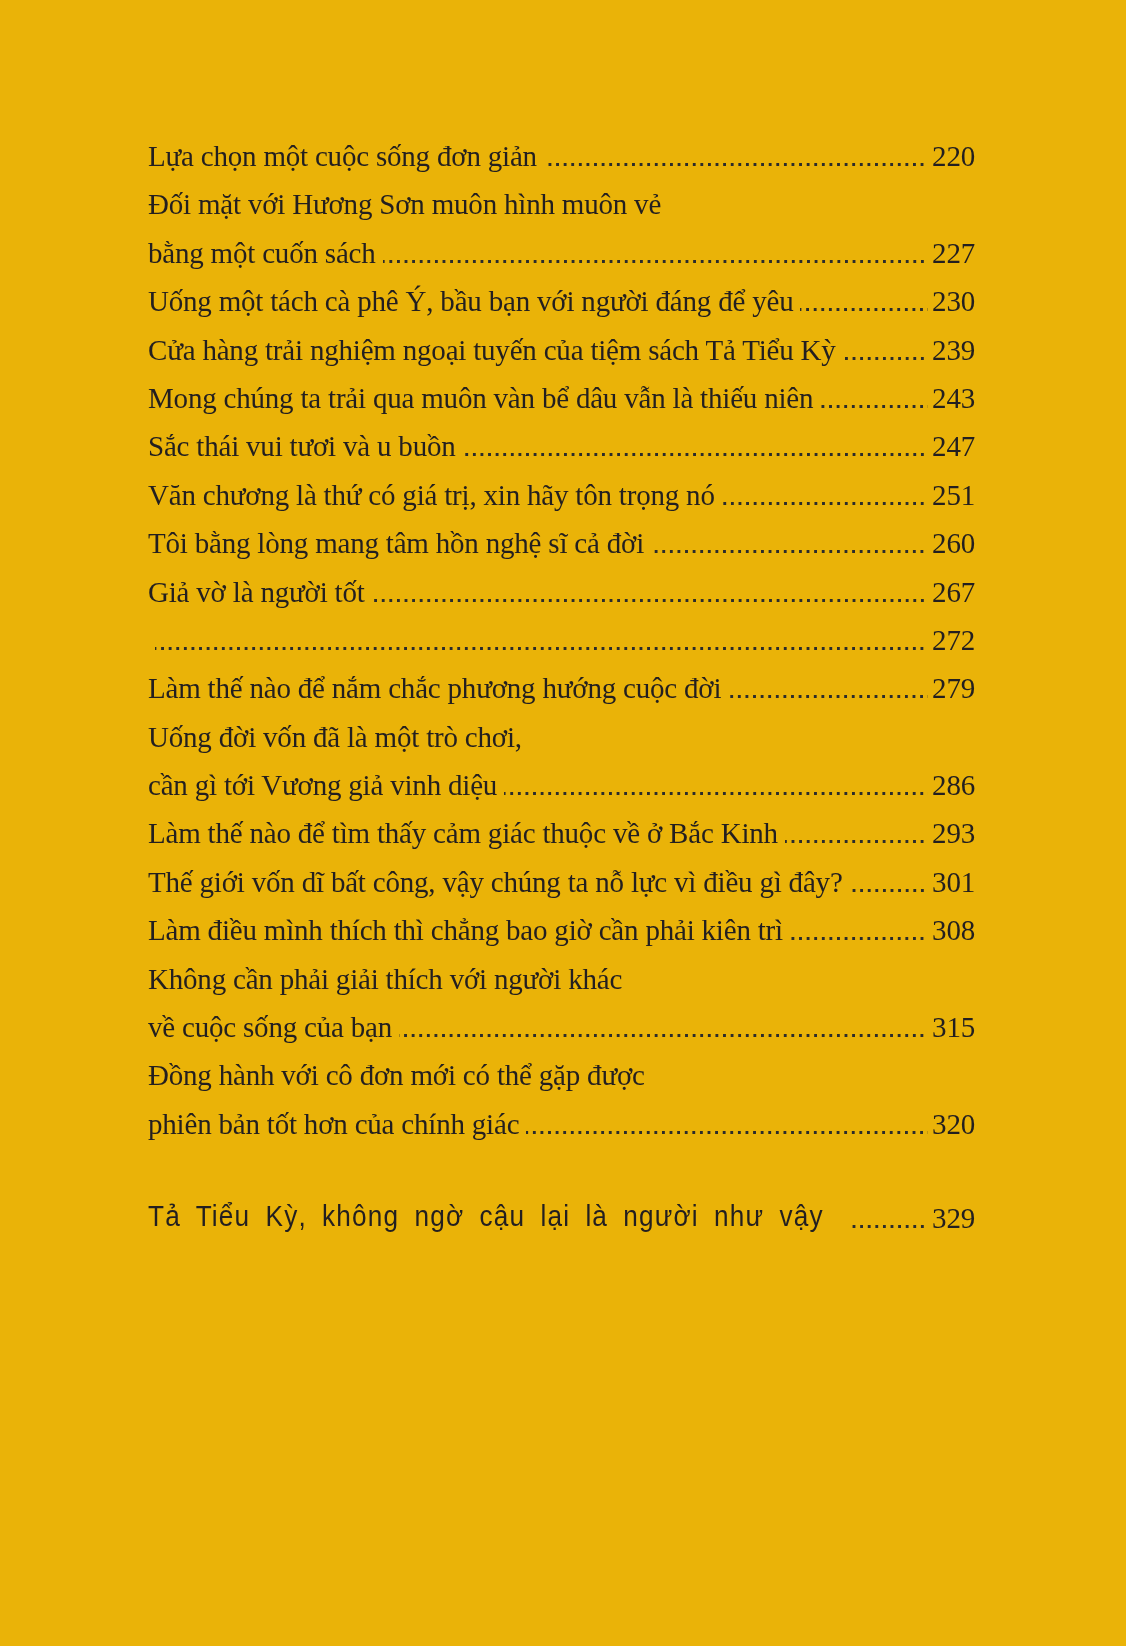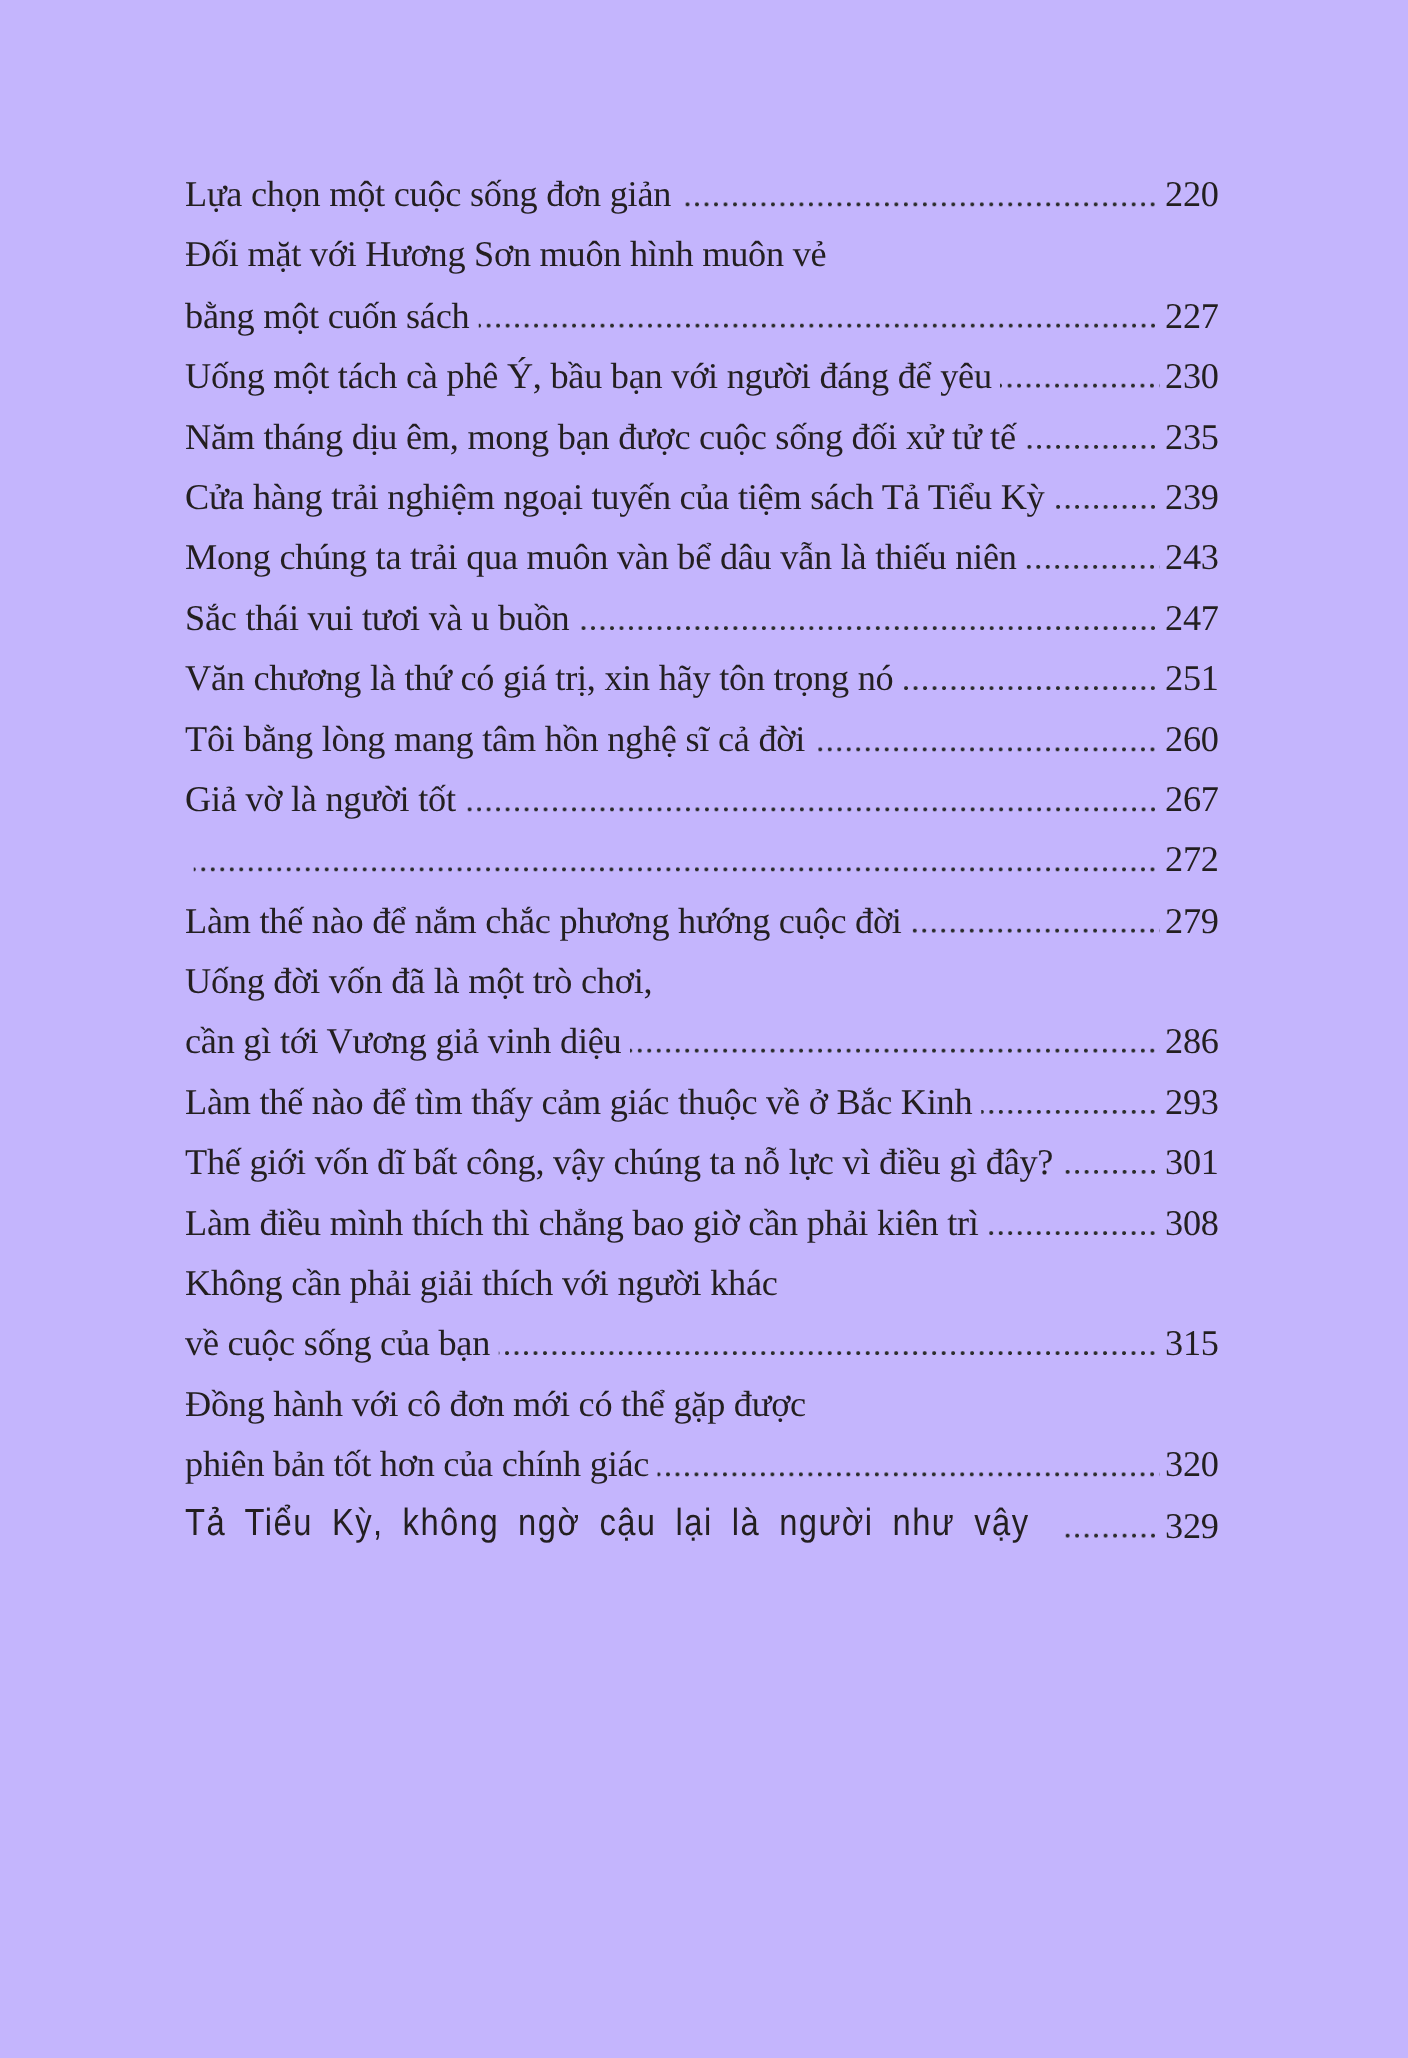--- a/index.html
+++ b/index.html
@@ -11,21 +11,21 @@
     height: 1646px;
     background: #ffffff;
     font-family: "Liberation Serif", serif;
     color: #231f20;
     position: relative;
     overflow: hidden;
   }
   .page {
     position: absolute;
     inset: 0;
-    background: #c4b5fd;
+    background: #eab308;
   }
   .toc {
     position: absolute;
     left: 148px;
     top: 132px;
     width: 827px;
   }
   .toc-line {
     display: flex;
     align-items: baseline;
@@ -47,20 +47,21 @@
     background-size: 7.6px 3px;
     background-repeat: repeat-x;
     background-position: right bottom;
   }
   .page-num {
     white-space: nowrap;
     flex: 0 0 auto;
     text-align: right;
   }
   .toc-line.afterword {
+    margin-top: 46px;
   }
   .toc-line.afterword .toc-title {
     font-family: "Liberation Sans", sans-serif;
     font-size: 27px;
     letter-spacing: 1.2px;
     word-spacing: 7px;
     transform: scaleY(1.12) scaleX(0.97);
     transform-origin: left bottom;
   }
 </style>
@@ -80,25 +81,20 @@
   </div>
       <div class="toc-line">
     <span class="toc-title">bằng một cuốn sách</span>
     <span class="dots"></span>
     <span class="page-num">227</span>
   </div>
       <div class="toc-line">
     <span class="toc-title">Uống một tách cà phê Ý, bầu bạn với người đáng để yêu</span>
     <span class="dots"></span>
     <span class="page-num">230</span>
-  </div>
-      <div class="toc-line">
-    <span class="toc-title">Năm tháng dịu êm, mong bạn được cuộc sống đối xử tử tế</span>
-    <span class="dots"></span>
-    <span class="page-num">235</span>
   </div>
       <div class="toc-line">
     <span class="toc-title">Cửa hàng trải nghiệm ngoại tuyến của tiệm sách Tả Tiểu Kỳ</span>
     <span class="dots"></span>
     <span class="page-num">239</span>
   </div>
       <div class="toc-line">
     <span class="toc-title">Mong chúng ta trải qua muôn vàn bể dâu vẫn là thiếu niên</span>
     <span class="dots"></span>
     <span class="page-num">243</span>

